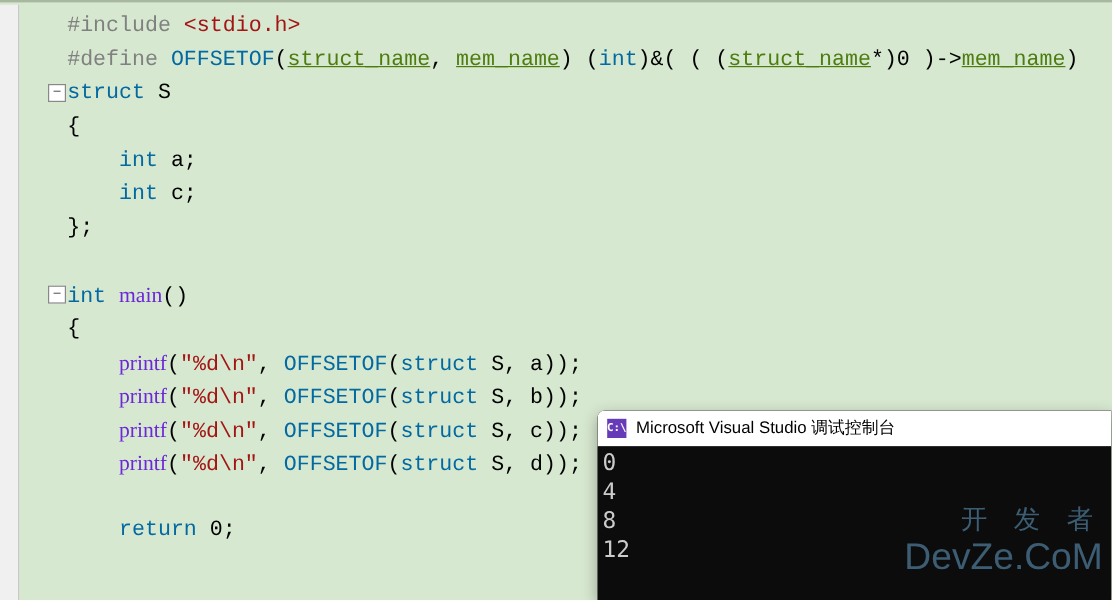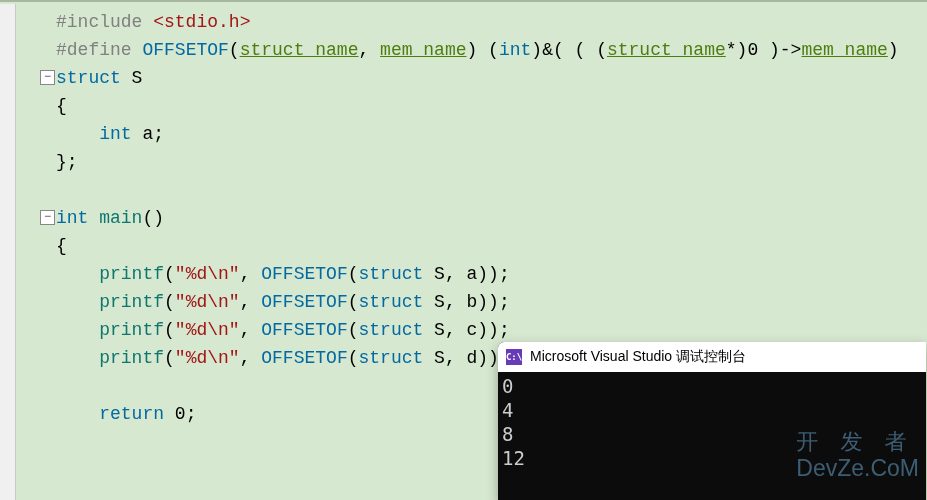--- a/index.html
+++ b/index.html
@@ -55,21 +55,21 @@
     line-height: 13px;
     text-align: center;
     color: #555;
     cursor: pointer;
   }
   .c-directive { color: #808080; }
   .c-macro { color: #0369a1; }
   .c-string { color: #a31515; }
   .c-keyword { color: #0369a1; }
   .c-param { color: #4d7c0f; text-decoration: underline; }
-  .c-func { color: #0f766e; }
+  .c-func { color: #6d28d9; font-family: Liberation Serif, serif; }
   .c-text { color: #000000; }
   .console-window {
     position: absolute;
     top: 340px;
     left: 498px;
     width: 428px;
     height: 158px;
     background: #000;
     box-shadow: 0 4px 12px rgba(0,0,0,0.3);
     border-radius: 6px 0 0 0;
@@ -107,36 +107,38 @@
     height: calc(100% - 30px);
     line-height: 24px;
     white-space: pre;
   }
   .watermark {
     position: absolute;
     bottom: 18px;
     right: 8px;
     font-family: 'SimHei', 'Microsoft YaHei', sans-serif;
     color: rgba(100,160,200,0.55);
+    text-align: right;
     pointer-events: none;
   }
   .watermark .wm-line1 { font-size: 22px; letter-spacing: 8px; }
-  .watermark .wm-line2 { font-size: 23px; letter-spacing: 0; margin-top: -2px; }
+  .watermark .wm-line2 { font-size: 31px; letter-spacing: 0; margin-top: -2px; }
 </style>
 </head>
 <body>
 
 <div class="editor-area">
   <div class="gutter"></div>
   <div class="code-lines" id="code-lines">
       <div class="line"><span class="c-directive">#include </span><span class="c-string">&lt;stdio.h&gt;</span></div>
       <div class="line"><span class="c-directive">#define </span><span class="c-macro">OFFSETOF</span><span class="c-text">(</span><span class="c-param">struct_name</span><span class="c-text">, </span><span class="c-param">mem_name</span><span class="c-text">) (</span><span class="c-keyword">int</span><span class="c-text">)&amp;( ( (</span><span class="c-param">struct_name</span><span class="c-text">*)0 )-&gt;</span><span class="c-param">mem_name</span><span class="c-text">)</span></div>
       <div class="line"><div class="fold-marker">−</div><span class="c-keyword">struct</span><span class="c-text"> S</span></div>
       <div class="line"><span class="c-text">{</span></div>
       <div class="line"><span class="c-text">    </span><span class="c-keyword">int</span><span class="c-text"> a;</span></div>
+      <div class="line"><span class="c-text">    </span><span class="c-keyword">int</span><span class="c-text"> c;</span></div>
       <div class="line"><span class="c-text">};</span></div>
       <div class="line"><span class="c-text"></span></div>
       <div class="line"><div class="fold-marker">−</div><span class="c-keyword">int</span><span class="c-text"> </span><span class="c-func">main</span><span class="c-text">()</span></div>
       <div class="line"><span class="c-text">{</span></div>
       <div class="line"><span class="c-text">    </span><span class="c-func">printf</span><span class="c-text">(</span><span class="c-string">"%d\n"</span><span class="c-text">, </span><span class="c-macro">OFFSETOF</span><span class="c-text">(</span><span class="c-keyword">struct</span><span class="c-text"> S, a));</span></div>
       <div class="line"><span class="c-text">    </span><span class="c-func">printf</span><span class="c-text">(</span><span class="c-string">"%d\n"</span><span class="c-text">, </span><span class="c-macro">OFFSETOF</span><span class="c-text">(</span><span class="c-keyword">struct</span><span class="c-text"> S, b));</span></div>
       <div class="line"><span class="c-text">    </span><span class="c-func">printf</span><span class="c-text">(</span><span class="c-string">"%d\n"</span><span class="c-text">, </span><span class="c-macro">OFFSETOF</span><span class="c-text">(</span><span class="c-keyword">struct</span><span class="c-text"> S, c));</span></div>
       <div class="line"><span class="c-text">    </span><span class="c-func">printf</span><span class="c-text">(</span><span class="c-string">"%d\n"</span><span class="c-text">, </span><span class="c-macro">OFFSETOF</span><span class="c-text">(</span><span class="c-keyword">struct</span><span class="c-text"> S, d));</span></div>
       <div class="line"><span class="c-text"></span></div>
       <div class="line"><span class="c-text">    </span><span class="c-keyword">return</span><span class="c-text"> 0;</span></div>

